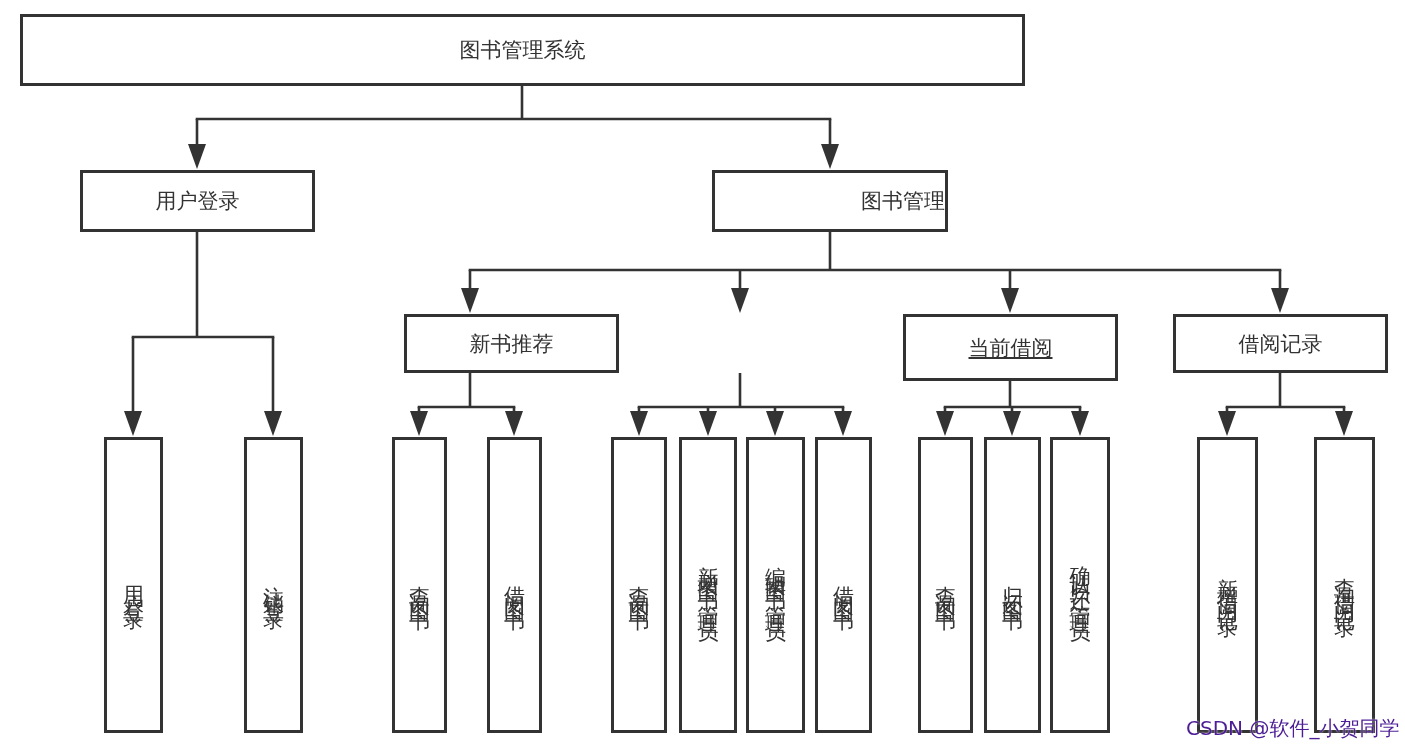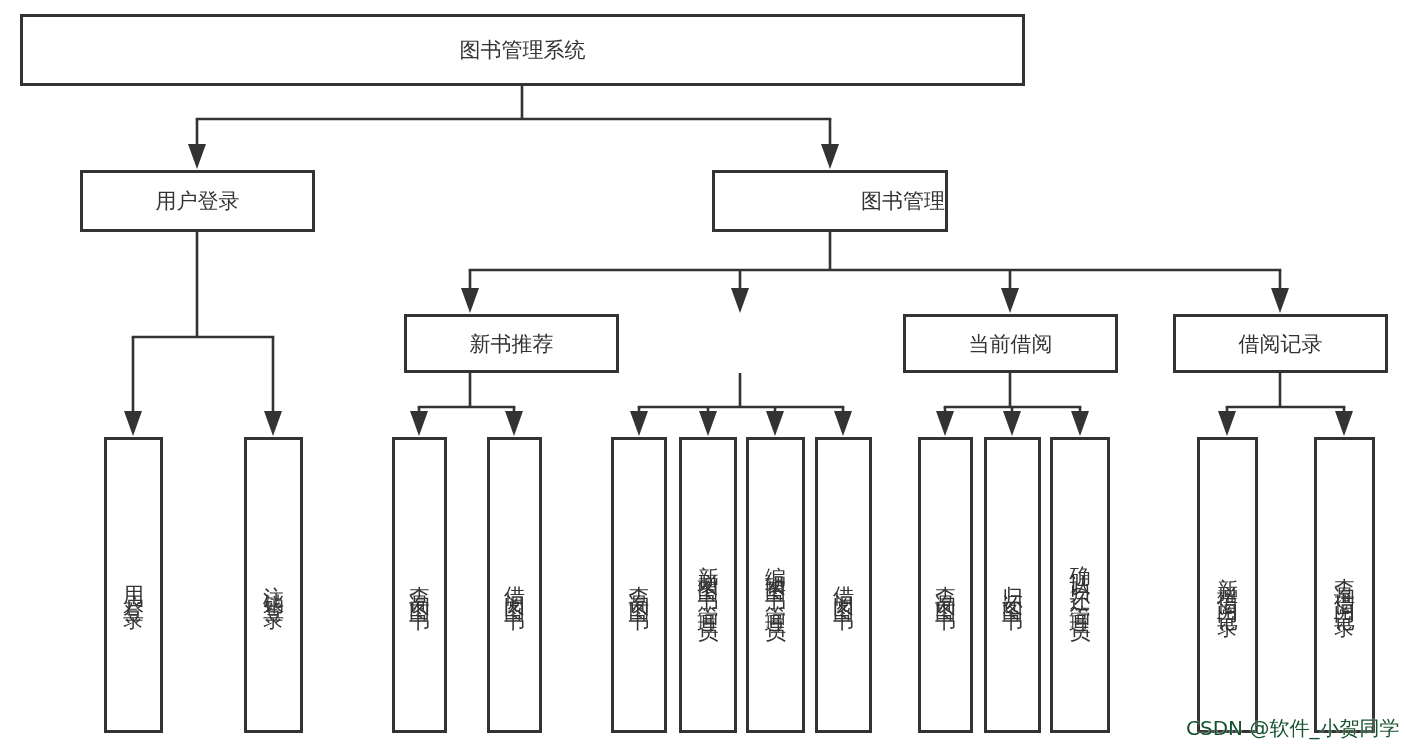--- a/index.html
+++ b/index.html
@@ -27,41 +27,41 @@
     letter-spacing:8px;
     line-height:1.05;
     white-space:nowrap;
   }
   
   #b-root{left:20px;top:14px;width:1005px;height:72px;}
   #b-n1{left:80px;top:170px;width:235px;height:62px;}
   #b-n2{left:712px;top:170px;width:236px;height:62px;justify-content:flex-end;}
   #b-m1{left:363px;top:314px;width:215px;height:59px;margin-left:41px;}
   #b-m2{left:633px;top:314px;width:215px;height:59px;}
-  #b-m3{left:903px;top:314px;width:215px;height:59px;}
+  #b-m3{left:903px;top:314px;width:215px;height:67px;text-decoration:underline;}
   #b-m4{left:1173px;top:314px;width:215px;height:59px;}
   .leaf{top:437px;height:296px;}
   #b-l1{left:104px;width:59px;}
   #b-l2{left:244px;width:59px;}
   #b-l3{left:392px;width:55px;}
   #b-l4{left:487px;width:55px;}
   #b-l5{left:611px;width:56px;}
   #b-l6{left:679px;width:58px;}
   #b-l7{left:746px;width:59px;}
   #b-l8{left:815px;width:57px;}
   #b-l9{left:918px;width:55px;}
   #b-l10{left:984px;width:57px;}
   #b-l11{left:1050px;width:60px;}
   #b-l12{left:1197px;width:61px;}
   #b-l13{left:1314px;width:61px;}
   .watermark{
     position:absolute;
     left:1186px;top:715px;
     font-size:20px;
-    color:#14532d;
+    color:#4c1d95;
     text-shadow:0 0 2px #ffffff;
     white-space:nowrap;
   }
 </style>
 </head>
 <body>
 
 <div class="canvas">
 
   <svg class="connectors" width="1405" height="747">

